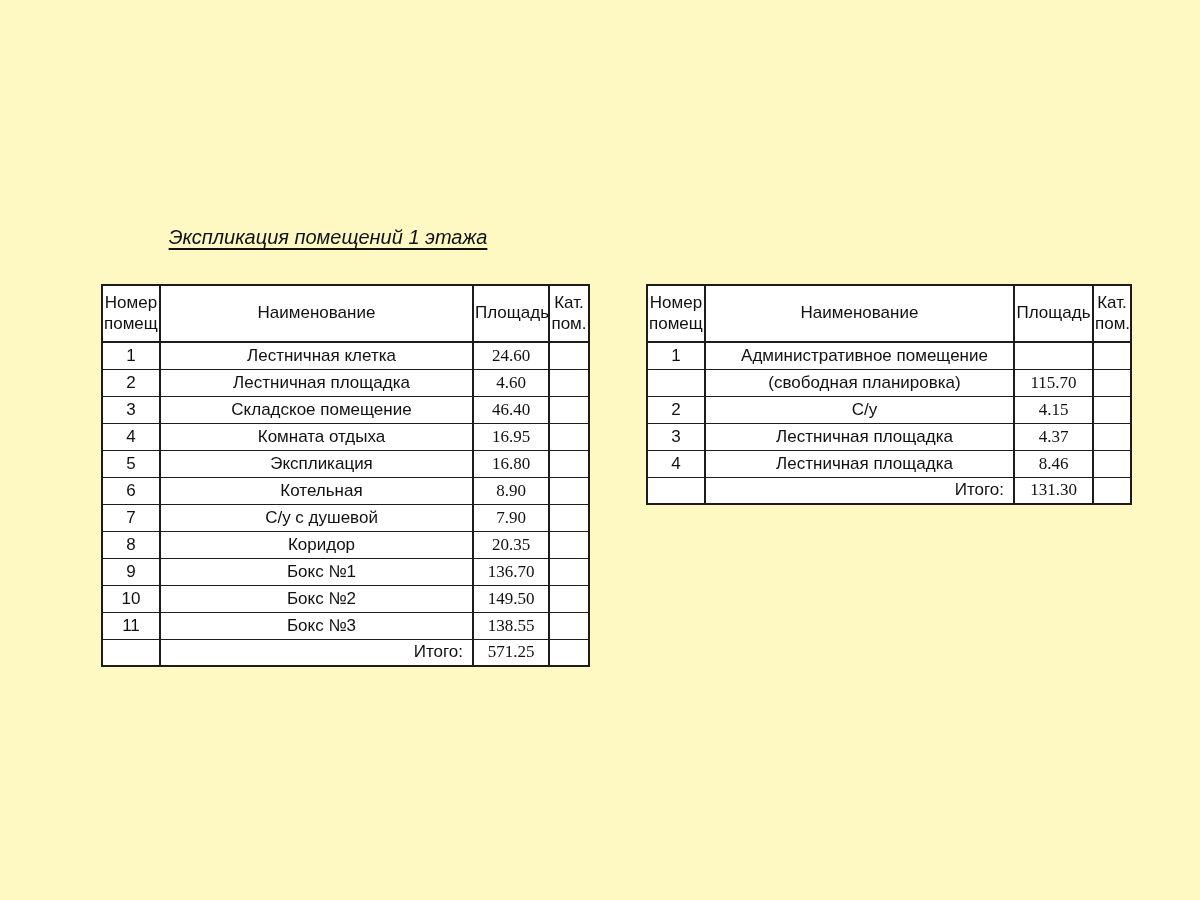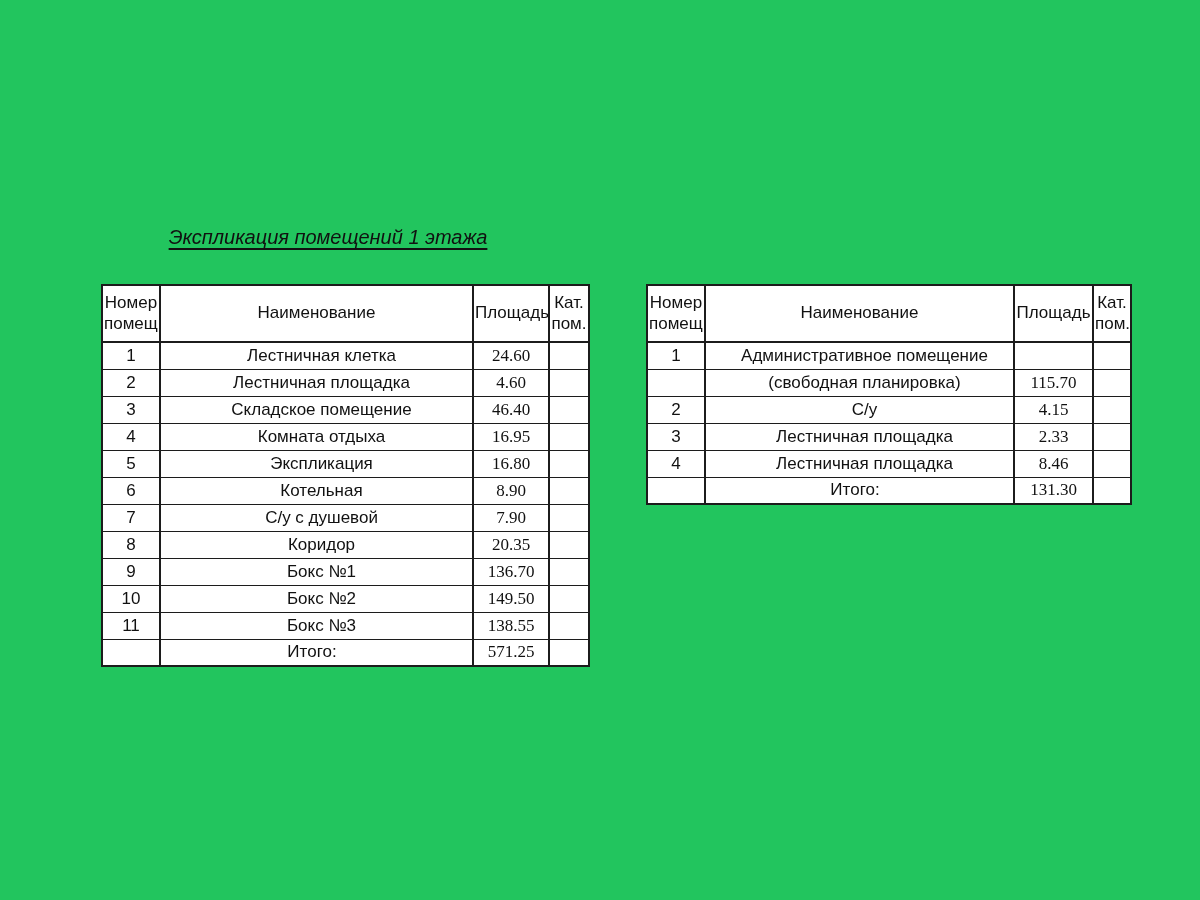--- a/index.html
+++ b/index.html
@@ -4,21 +4,21 @@
 <style>
   html, body {
     margin: 0;
     padding: 0;
     background: #ffffff;
   }
   .sheet {
     position: relative;
     width: 1200px;
     height: 900px;
-    background: #22c55e;
+    background: #fef9c3;
     font-family: "Liberation Sans", "DejaVu Sans", sans-serif;
     color: #111111;
     overflow: hidden;
   }
   .table-title {
     position: absolute;
     transform: translateX(-50%);
     font-size: 20px;
     font-style: italic;
     text-decoration: underline;
@@ -67,21 +67,21 @@
   }
   table.explication tbody td {
     border-top: 1px solid #1c1c1c;
     border-bottom: 1px solid #1c1c1c;
     padding: 0;
   }
   .cell-number   { text-align: center; }
   .cell-name     { text-align: center; padding-left: 10px !important; }
   .cell-area     { text-align: center; font-family: Liberation Serif, serif; }
   .cell-category { text-align: center; }
-  .cell-total-label { text-align: center; padding-right: 9px !important; }
+  .cell-total-label { text-align: right; padding-right: 9px !important; }
 </style>
 </head>
 <body>
 
 <div class="sheet">
 
   <div id="title-floor1" class="table-title">Экспликация помещений 1 этажа</div>
 
 
   <table id="table-floor1" class="explication">
@@ -205,21 +205,21 @@
         </tr>
         <tr>
           <td class="cell-number">2</td>
           <td class="cell-name">С/у</td>
           <td class="cell-area">4.15</td>
           <td class="cell-category"></td>
         </tr>
         <tr>
           <td class="cell-number">3</td>
           <td class="cell-name">Лестничная площадка</td>
-          <td class="cell-area">2.33</td>
+          <td class="cell-area">4.37</td>
           <td class="cell-category"></td>
         </tr>
         <tr>
           <td class="cell-number">4</td>
           <td class="cell-name">Лестничная площадка</td>
           <td class="cell-area">8.46</td>
           <td class="cell-category"></td>
         </tr>
         <tr>
           <td class="cell-number"></td>

